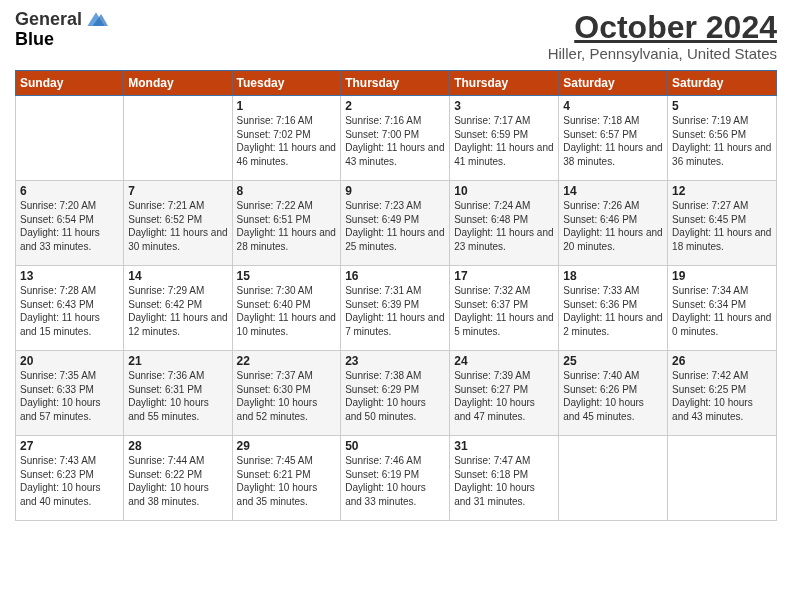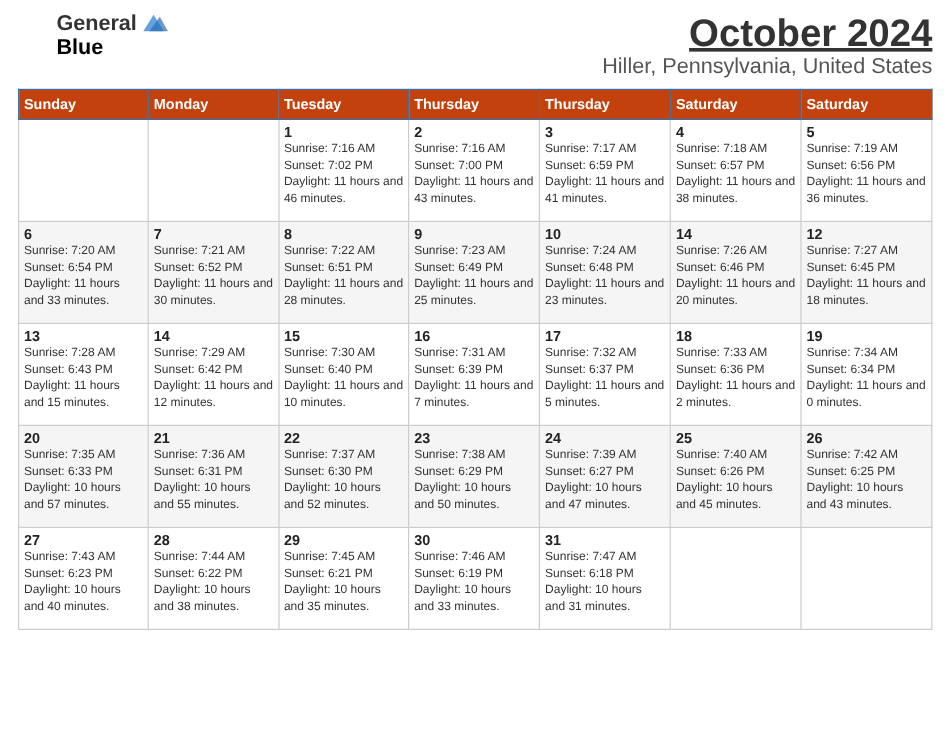--- a/index.html
+++ b/index.html
@@ -18,21 +18,20 @@
     }
     .header {
       display: flex;
       justify-content: space-between;
       align-items: flex-start;
       margin-bottom: 8px;
     }
     .logo {
       display: flex;
       align-items: flex-end;
-      margin-left: 32px;
     }
     .logo-text {
       font-size: 18px;
       font-weight: bold;
       line-height: 1.1;
     }
     .logo-general {
       color: #333;
     }
     .logo-blue {
@@ -47,21 +46,21 @@
       text-align: right;
     }
     .month-title {
       font-size: 32px;
       font-weight: bold;
       color: #333;
       line-height: 1.1;
       text-decoration: underline;
     }
     .location {
-      font-size: 18px;
+      font-size: 15px;
       color: #555;
     }
     .calendar {
       width: 100%;
       border-collapse: collapse;
       font-size: 11px;
     }
     .calendar th {
       background: #c2410c;
       color: #fff;
@@ -259,21 +258,21 @@
           </td>
           <td>
             <span class="day-num">28</span>
             <div class="day-info">Sunrise: 7:44 AM<br>Sunset: 6:22 PM<br>Daylight: 10 hours and 38 minutes.</div>
           </td>
           <td>
             <span class="day-num">29</span>
             <div class="day-info">Sunrise: 7:45 AM<br>Sunset: 6:21 PM<br>Daylight: 10 hours and 35 minutes.</div>
           </td>
           <td>
-            <span class="day-num">30</span>
+            <span class="day-num">50</span>
             <div class="day-info">Sunrise: 7:46 AM<br>Sunset: 6:19 PM<br>Daylight: 10 hours and 33 minutes.</div>
           </td>
           <td>
             <span class="day-num">31</span>
             <div class="day-info">Sunrise: 7:47 AM<br>Sunset: 6:18 PM<br>Daylight: 10 hours and 31 minutes.</div>
           </td>
           <td class="empty-cell" style="background: rgb(255, 255, 255);"></td>
           <td class="empty-cell" style="background: rgb(255, 255, 255);"></td>
         </tr>
       </tbody>

